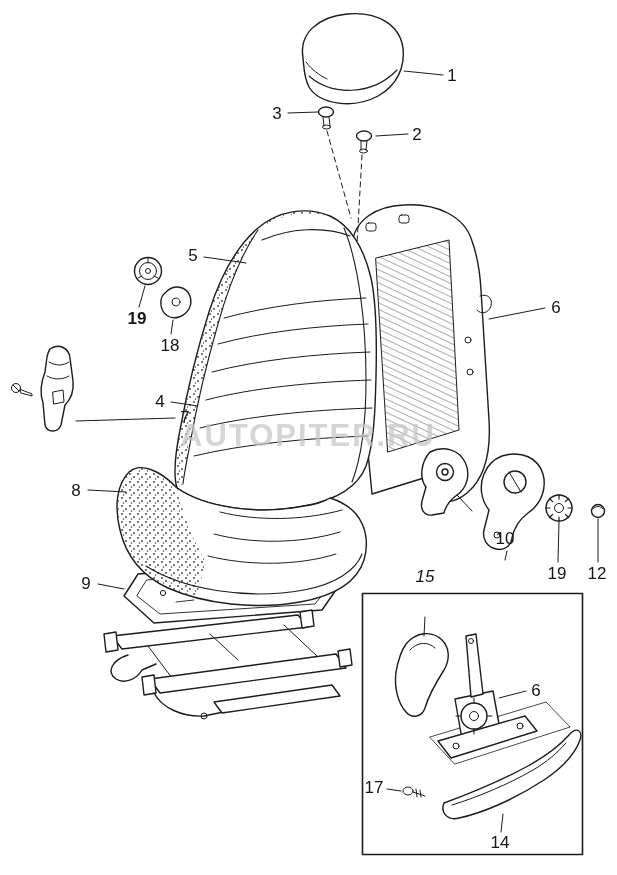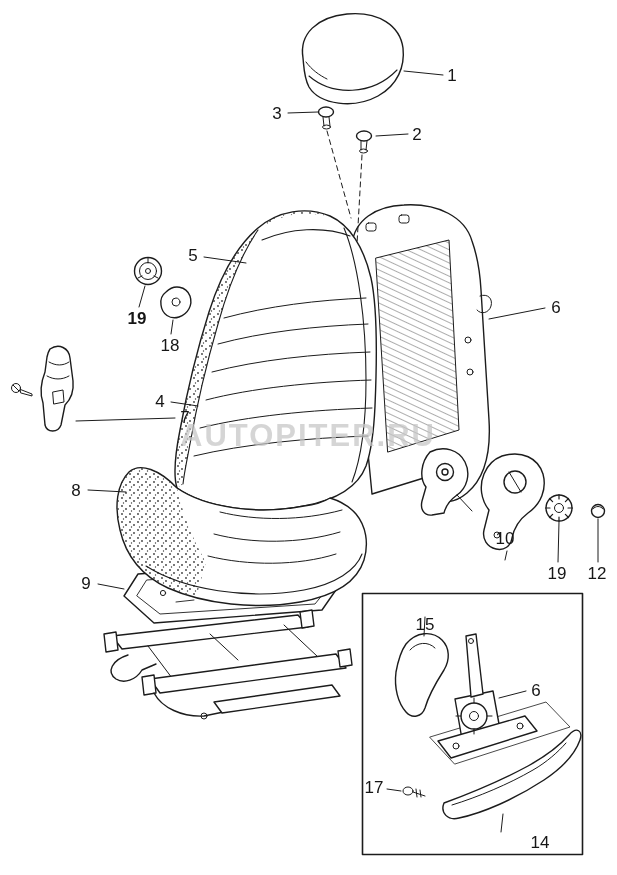--- a/index.html
+++ b/index.html
@@ -235,21 +235,21 @@
       <span class="part-label" style="left: 277px; top: 113px;">3</span>
       <span class="part-label" style="left: 160px; top: 401px;">4</span>
       <span class="part-label" style="left: 193px; top: 255px;">5</span>
       <span class="part-label" style="left: 556px; top: 307px;">6</span>
       <span class="part-label" style="left: 185px; top: 417px;">7</span>
       <span class="part-label" style="left: 76px; top: 490px;">8</span>
       <span class="part-label" style="left: 86px; top: 583px;">9</span>
       <span class="part-label" style="left: 505px; top: 538px;">10</span>
       <span class="part-label" style="left: 557px; top: 573px;">19</span>
       <span class="part-label" style="left: 597px; top: 573px;">12</span>
-      <span class="part-label" style="left: 500px; top: 842px; margin-left: 40px;">14</span>
-      <span class="part-label" style="left: 425px; top: 624px;">15</span>
+      <span class="part-label" style="left: 500px; top: 842px;">14</span>
+      <span class="part-label" style="left: 425px; top: 576px; font-style: italic;">15</span>
       <span class="part-label" style="left: 536px; top: 690px;">6</span>
       <span class="part-label" style="left: 374px; top: 787px;">17</span>
       <span class="part-label" style="left: 170px; top: 345px; text-align: right;">18</span>
       <span class="part-label" style="left: 137px; top: 318px; font-weight: bold;">19</span>
     </div>
 
 </div>
 
 </body></html>

